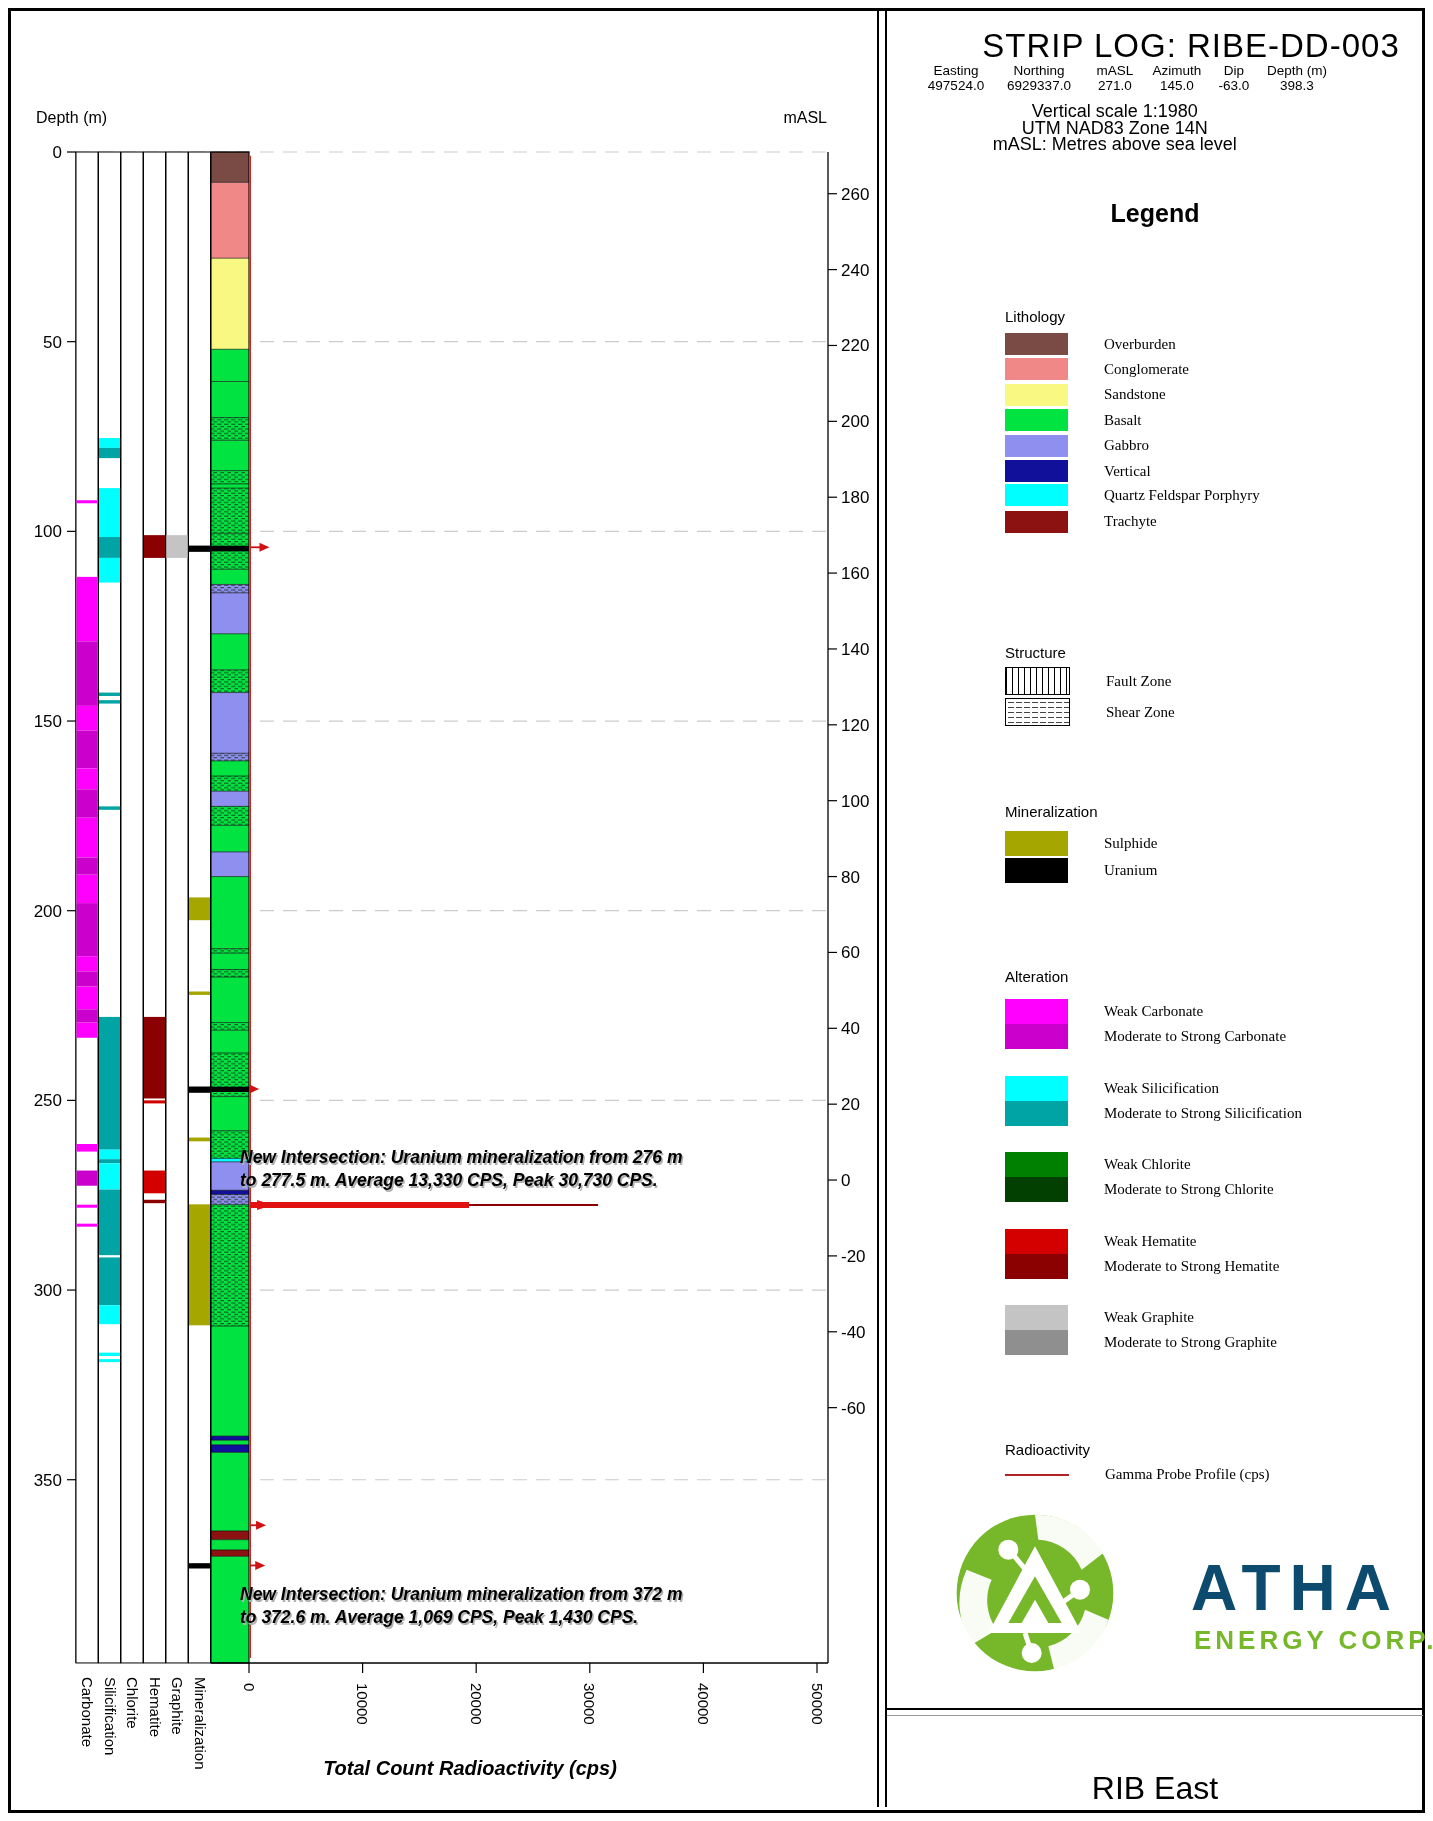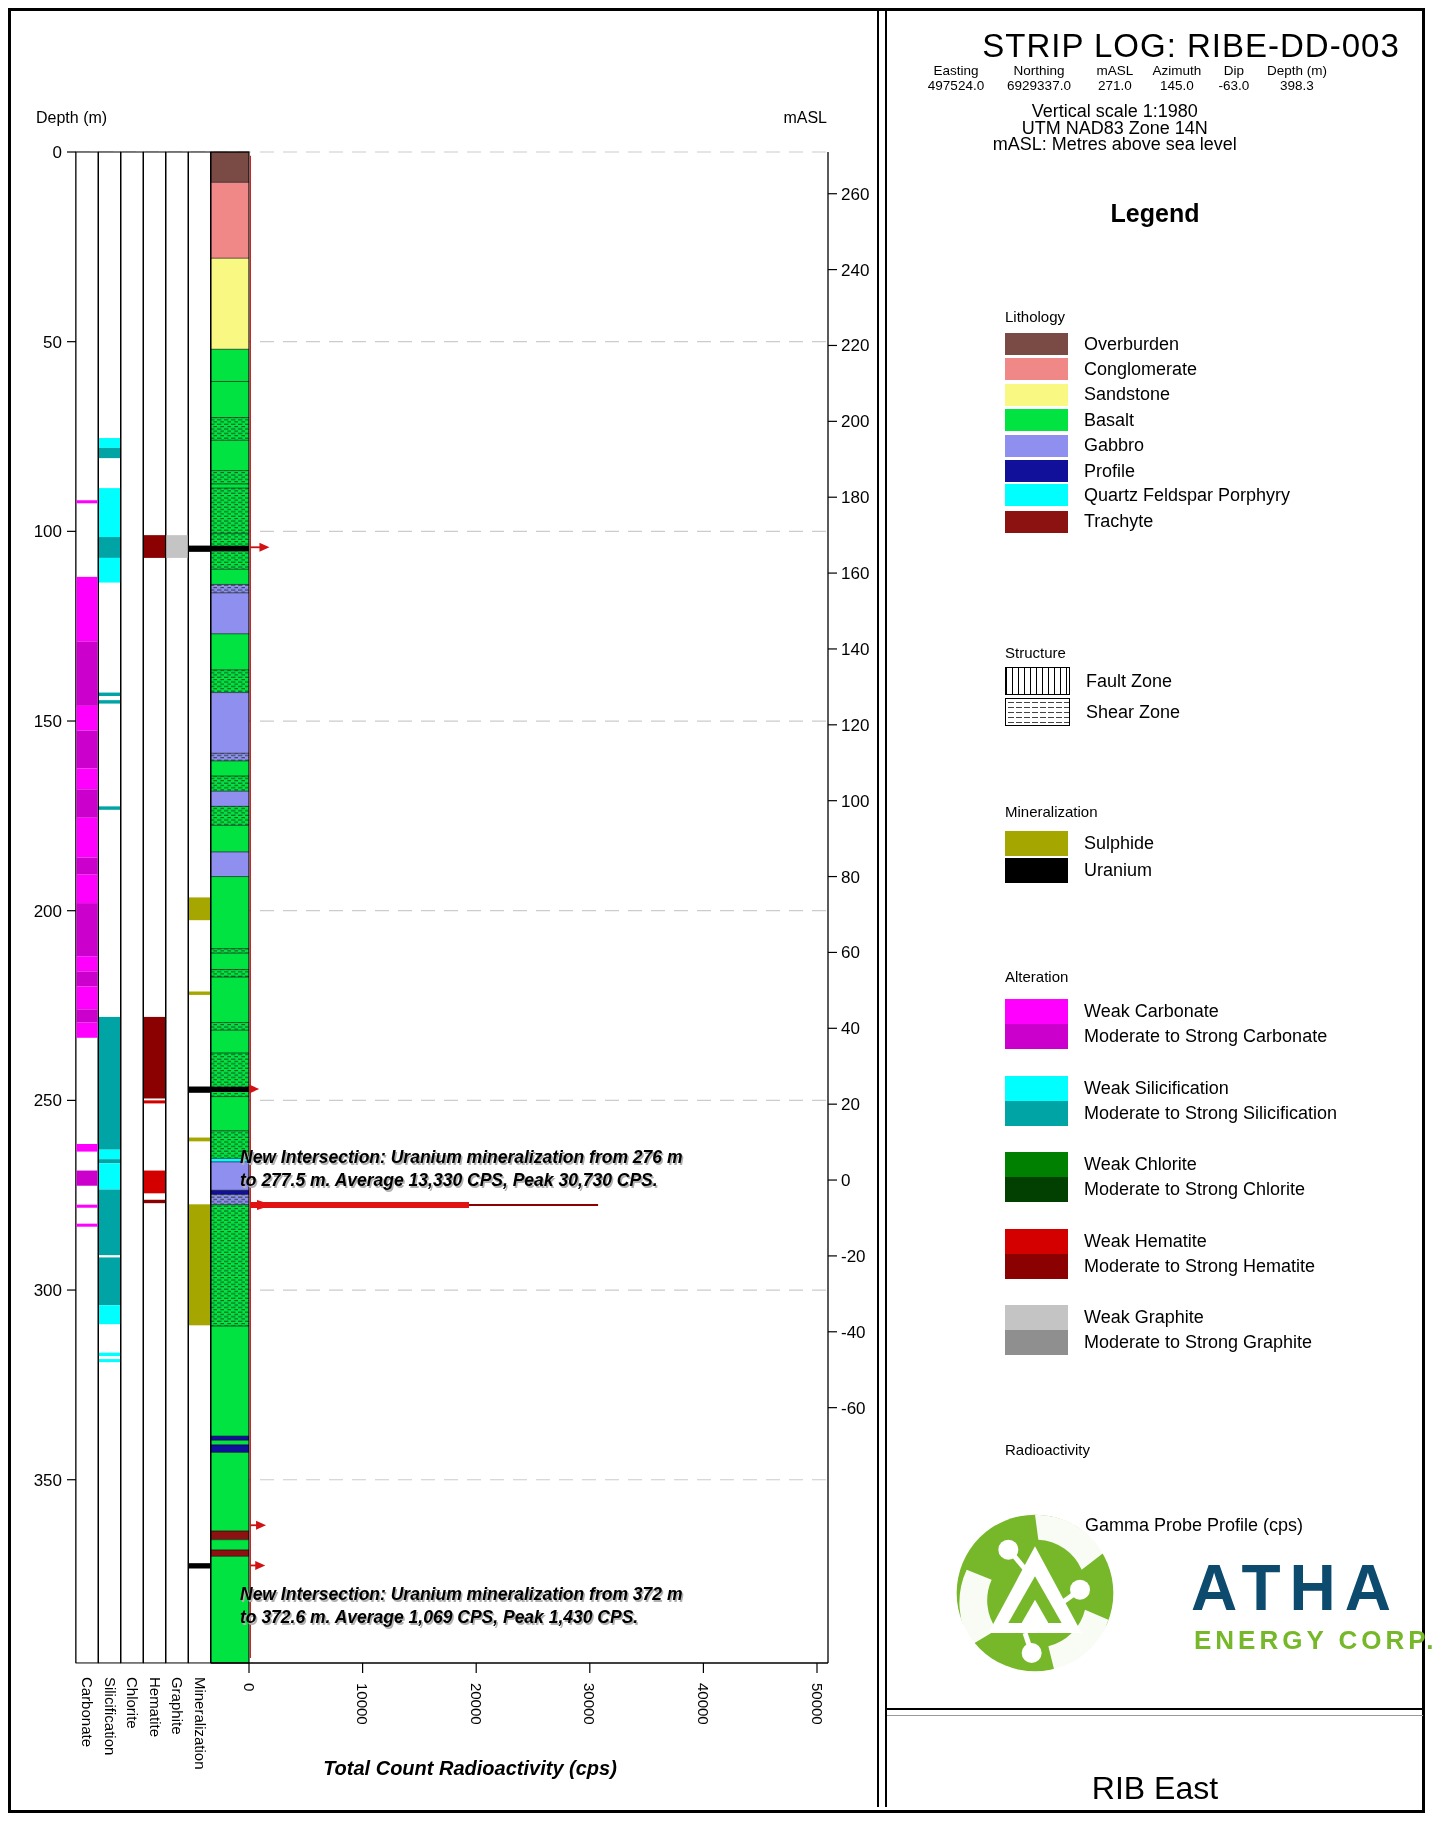--- a/index.html
+++ b/index.html
@@ -11,21 +11,21 @@
   .right-panel{position:absolute;left:887px;top:11px;width:536px;height:1796px;}
   .rp-title{position:absolute;top:16px;left:0;width:100%;text-align:center;font-size:33px;letter-spacing:1px;margin-left:36px;}
   .hole-info{position:absolute;top:52px;left:34px;width:420px;display:flex;}
   .hi-col{text-align:center;font-size:13.5px;line-height:15px;}
   .hi-label{white-space:nowrap;}
   .notes{position:absolute;top:92px;left:0;width:85%;text-align:center;font-size:18px;line-height:16.5px;}
   .legend-title{position:absolute;top:188px;left:0;width:100%;text-align:center;font-size:25px;font-weight:bold;}
   .sec-head{position:absolute;left:118px;font-size:15px;font-weight:normal;}
   .leg-item{position:absolute;left:118px;display:flex;align-items:center;}
   .swatch{width:63px;height:22px;border:0;}
-  .leg-label{margin-left:16px;font-size:18px;white-space:nowrap;}
+  .leg-label{margin-left:36px;font-size:15px;white-space:nowrap;font-family:Liberation Serif, serif;}
   .pattern-fault{border:1px solid #000;background:#fff;
     background-image:repeating-linear-gradient(90deg,#000 0 1px,transparent 1px 6px);}
   .pattern-shear{border:1px solid #000;background:#fff;
     background-image:repeating-linear-gradient(90deg,#fff 0 2px,transparent 2px 8px),
                      repeating-linear-gradient(0deg,transparent 0 2px,#444 2px 3px,transparent 3px 5px);}
   .alt-group{position:absolute;left:118px;}
   .alt-row{display:flex;align-items:center;height:25px;}
   .alt-swatch{width:63px;height:25px;}
   .rad-line{width:64px;height:0;border-top:2px solid #b22222;}
   .logo-wrap{position:absolute;left:64px;top:1492px;width:400px;height:200px;}
@@ -408,21 +408,21 @@
         <div class="leg-item" style="top: 398.2px;">
           <div class="swatch" style="background: rgb(0, 227, 65);"></div>
           <div class="leg-label">Basalt</div>
         </div>
         <div class="leg-item" style="top: 423.6px;">
           <div class="swatch" style="background: rgb(143, 143, 240);"></div>
           <div class="leg-label">Gabbro</div>
         </div>
         <div class="leg-item" style="top: 449px;">
           <div class="swatch" style="background: rgb(16, 16, 155);"></div>
-          <div class="leg-label">Profile</div>
+          <div class="leg-label">Vertical</div>
         </div>
         <div class="leg-item" style="top: 473px;">
           <div class="swatch" style="background: rgb(0, 255, 255);"></div>
           <div class="leg-label">Quartz Feldspar Porphyry</div>
         </div>
         <div class="leg-item" style="top: 499.8px;">
           <div class="swatch" style="background: rgb(140, 18, 18);"></div>
           <div class="leg-label">Trachyte</div>
         </div>
       </div>
@@ -499,21 +499,21 @@
             <div class="leg-label">Weak Graphite</div>
           </div>
           <div class="alt-row">
             <div class="alt-swatch" style="background: rgb(143, 143, 143);"></div>
             <div class="leg-label">Moderate to Strong Graphite</div>
           </div>
         </div>
       </div>
 
     <div class="sec-head" style="top:1430px;">Radioactivity</div>
-    <div class="leg-item" style="top:1504px;">
+    <div class="leg-item" style="top:1455px;">
       <div class="rad-line"></div>
       <div class="leg-label">Gamma Probe Profile (cps)</div>
     </div>
 
     <div class="logo-wrap">
       <svg width="168" height="180" viewBox="0 0 100 108">
         <circle cx="50" cy="54" r="47" fill="#76b82a"></circle>
         <path d="M 50 7 A 47 47 0 0 1 91 30 L 78 40 A 30 30 0 0 0 52 22 Z" fill="#ffffff" opacity="0.95"></path>
         <path d="M 94 70 A 47 47 0 0 1 62 102 L 58 86 A 30 30 0 0 0 80 64 Z" fill="#ffffff" opacity="0.95"></path>
         <path d="M 12 85 A 47 47 0 0 1 9 40 L 24 46 A 30 30 0 0 0 27 76 Z" fill="#ffffff" opacity="0.95"></path>

